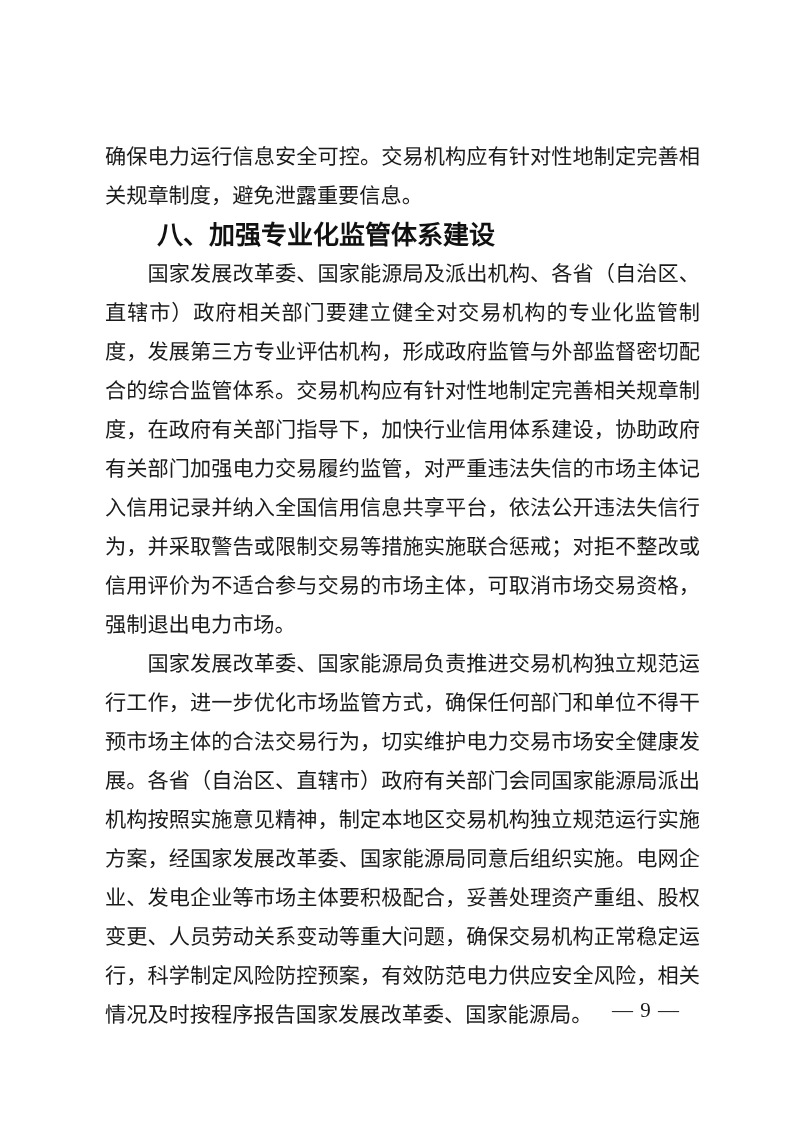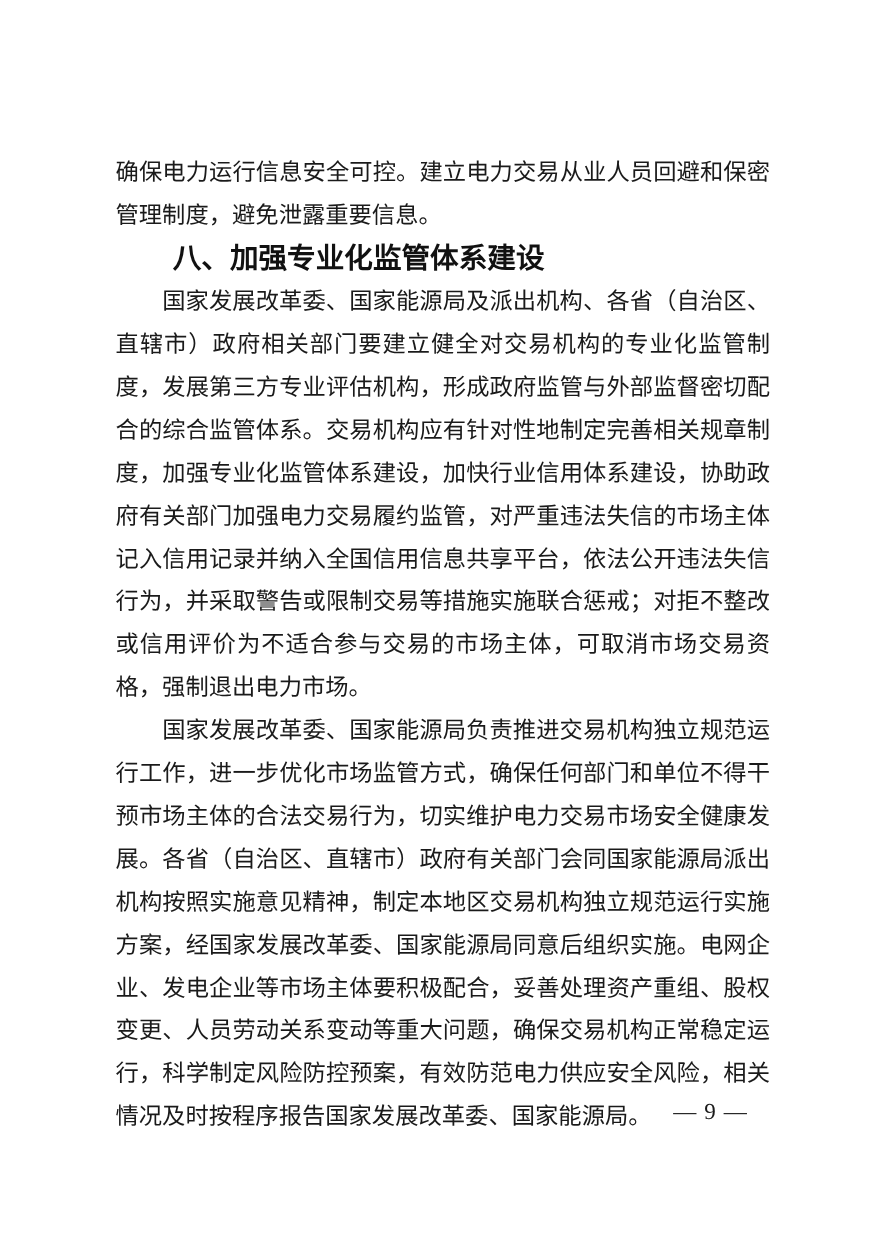--- a/index.html
+++ b/index.html
@@ -56,19 +56,19 @@
     color: #1a1a1a;
     letter-spacing: 1px;
     white-space: nowrap;
   }
 </style>
 </head>
 <body>
 
 <div class="page">
   <div class="content">
-    <p class="body-text no-indent">确保电力运行信息安全可控。建立电力交易从业人员回避和保密管理制度，避免泄露重要信息。</p>
+    <p class="body-text no-indent">确保电力运行信息安全可控。交易机构应有针对性地制定完善相关规章制度，避免泄露重要信息。</p>
     <h2 class="heading">八、加强专业化监管体系建设</h2>
-    <p class="body-text">国家发展改革委、国家能源局及派出机构、各省（自治区、直辖市）政府相关部门要建立健全对交易机构的专业化监管制度，发展第三方专业评估机构，形成政府监管与外部监督密切配合的综合监管体系。交易机构应有针对性地制定完善相关规章制度，加强专业化监管体系建设，加快行业信用体系建设，协助政府有关部门加强电力交易履约监管，对严重违法失信的市场主体记入信用记录并纳入全国信用信息共享平台，依法公开违法失信行为，并采取警告或限制交易等措施实施联合惩戒；对拒不整改或信用评价为不适合参与交易的市场主体，可取消市场交易资格，强制退出电力市场。</p>
+    <p class="body-text">国家发展改革委、国家能源局及派出机构、各省（自治区、直辖市）政府相关部门要建立健全对交易机构的专业化监管制度，发展第三方专业评估机构，形成政府监管与外部监督密切配合的综合监管体系。交易机构应有针对性地制定完善相关规章制度，在政府有关部门指导下，加快行业信用体系建设，协助政府有关部门加强电力交易履约监管，对严重违法失信的市场主体记入信用记录并纳入全国信用信息共享平台，依法公开违法失信行为，并采取警告或限制交易等措施实施联合惩戒；对拒不整改或信用评价为不适合参与交易的市场主体，可取消市场交易资格，强制退出电力市场。</p>
     <p class="body-text">国家发展改革委、国家能源局负责推进交易机构独立规范运行工作，进一步优化市场监管方式，确保任何部门和单位不得干预市场主体的合法交易行为，切实维护电力交易市场安全健康发展。各省（自治区、直辖市）政府有关部门会同国家能源局派出机构按照实施意见精神，制定本地区交易机构独立规范运行实施方案，经国家发展改革委、国家能源局同意后组织实施。电网企业、发电企业等市场主体要积极配合，妥善处理资产重组、股权变更、人员劳动关系变动等重大问题，确保交易机构正常稳定运行，科学制定风险防控预案，有效防范电力供应安全风险，相关情况及时按程序报告国家发展改革委、国家能源局。</p>
   </div>
   <div class="footer">— 9 —</div>
 </div>
 
 </body></html>

